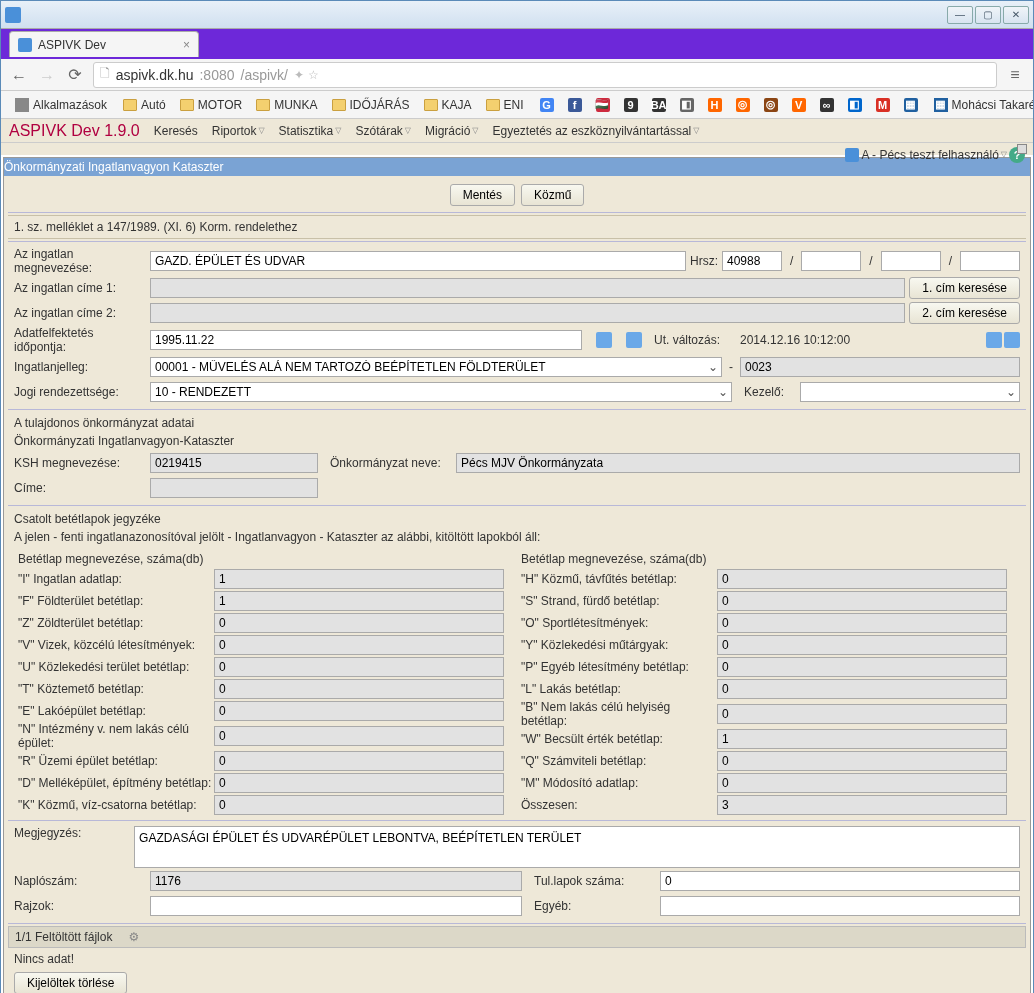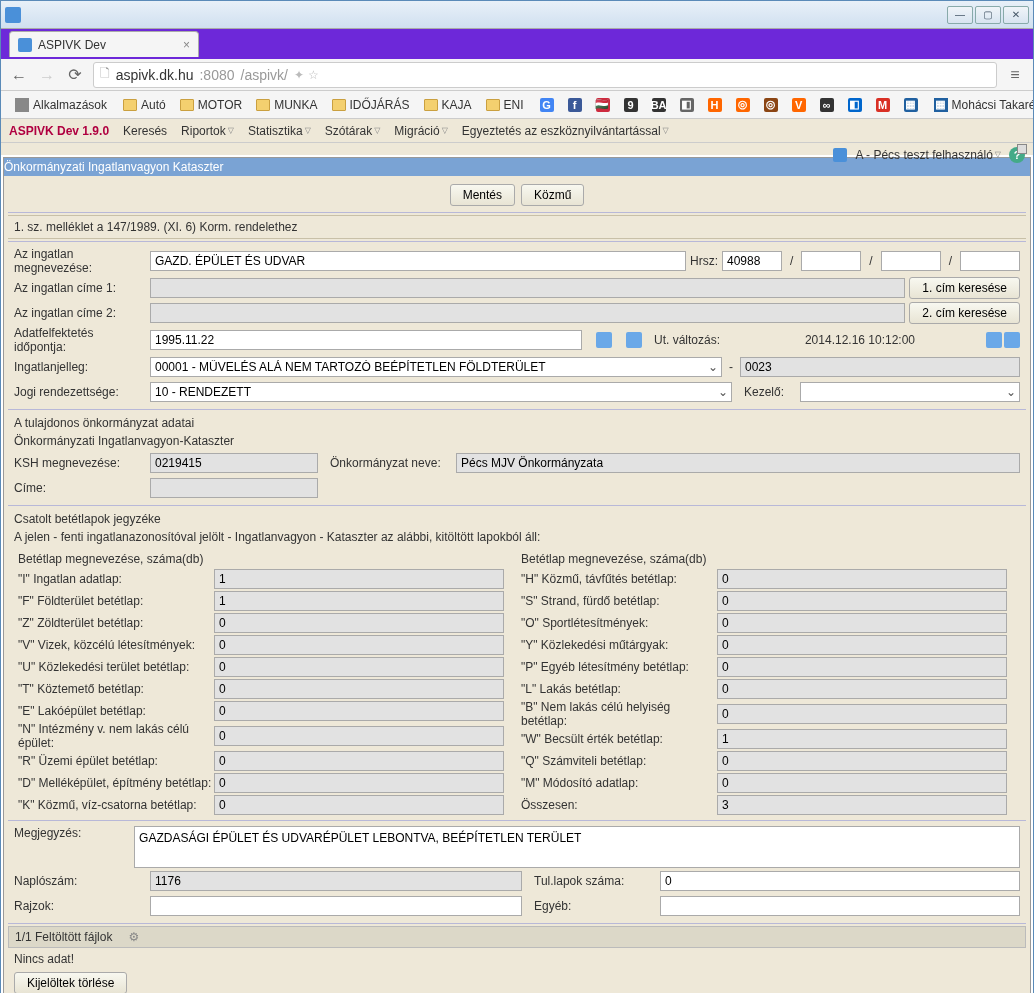--- a/index.html
+++ b/index.html
@@ -17,24 +17,24 @@
 .nav-btn { width: 20px; height: 20px; display: flex; align-items: center; justify-content: center; color: #666; cursor: pointer; font-size: 16px; }
 .urlbar { flex: 1; height: 26px; border: 1px solid #ccc; border-radius: 3px; display: flex; align-items: center; padding: 0 6px; gap: 6px; background: #fff; }
 .url-host { color: #333; font-size: 14px; }
 .url-path { color: #999; font-size: 14px; }
 .url-right { display: flex; gap: 4px; align-items: center; }
 .bookmarks { background: #f5f5f5; height: 28px; display: flex; align-items: center; padding: 0 8px; gap: 4px; border-bottom: 1px solid #ccc; overflow: hidden; }
 .bm { display: flex; align-items: center; gap: 4px; padding: 2px 6px; cursor: pointer; white-space: nowrap; font-size: 12px; }
 .bm-folder { width: 14px; height: 12px; background: #f4d06f; border-radius: 1px; border: 1px solid #caa040; }
 .bm-icon { width: 14px; height: 14px; display: inline-flex; align-items: center; justify-content: center; font-size: 11px; font-weight: bold; }
 .appbar { background: #eee8d8; height: 24px; display: flex; align-items: center; padding: 0 8px; gap: 14px; border-bottom: 1px solid #ccc; }
-.app-title { color: #b00040; font-weight: bold; font-size: 12px; }
+.app-title { color: #b00040; font-weight: normal; font-size: 16px; }
 .menu-item { cursor: pointer; display: flex; align-items: center; gap: 2px; }
 .menu-arrow { font-size: 8px; color: #888; }
-.appbar-right { margin-left: auto; display: flex; align-items: center; gap: 8px; margin-top: 48px; }
+.appbar-right { margin-left: auto; display: flex; align-items: center; gap: 2px; margin-top: 48px; }
 .user-icon { width: 14px; height: 14px; background: #4a90d9; border-radius: 2px; }
 .help-icon { width: 16px; height: 16px; background: #4a8; color: #fff; border-radius: 50%; display: flex; align-items: center; justify-content: center; font-weight: bold; font-size: 11px; }
 .scrollicon { width: 10px; height: 10px; border: 1px solid #888; background: #ddd; margin-left: auto; }
 .panel { margin: 2px; border: 1px solid #999; }
 .panel-title { background: #7aa3d4; color: #fff; padding: 2px 0; font-size: 12px; display: flex; align-items: center; }
 .panel-body { background: #eee8d8; padding: 4px; }
 .action-row { display: flex; justify-content: center; gap: 6px; padding: 4px 0; }
 .btn { background: linear-gradient(#f8f8f0,#e8e4d4); border: 1px solid #aaa; border-radius: 3px; padding: 3px 12px; cursor: pointer; font-size: 12px; }
 .section-label { background: #eee8d8; padding: 4px 6px; border-top: 1px solid #c8c0a8; border-bottom: 1px solid #c8c0a8; }
 .form-area { padding: 2px 6px; }
@@ -242,21 +242,21 @@
         </div>
         <div class="form-row">
           <div class="form-label">Adatfelfektetés időpontja:</div>
           <div style="flex:1;display:flex;align-items:center;gap:14px">
             <input class="text-input" style="flex: 1 1 0%;" value="1995.11.22">
             <span class="cal-icon"></span>
             <span class="cal-icon"></span>
           </div>
           <div style="width:90px;padding-left:8px">Ut. változás:</div>
           <div style="width:280px;display:flex;align-items:center;gap:2px;justify-content:flex-end">
-            <span style="flex:1;text-align:center;padding-right:4px">2014.12.16 10:12:00</span>
+            <span style="flex:1;text-align:left;padding-right:4px">2014.12.16 10:12:00</span>
             <span class="cal-icon"></span>
             <span class="cal-icon"></span>
           </div>
         </div>
         <div class="form-row">
           <div class="form-label">Ingatlanjelleg:</div>
           <div class="select-wrap" style="flex:1">
               <input class="text-input" style="width: 100%;" value="00001 - MŰVELÉS ALÁ NEM TARTOZÓ BEÉPÍTETLEN FÖLDTERÜLET">
               <span class="chev">⌄</span>
             </div>

